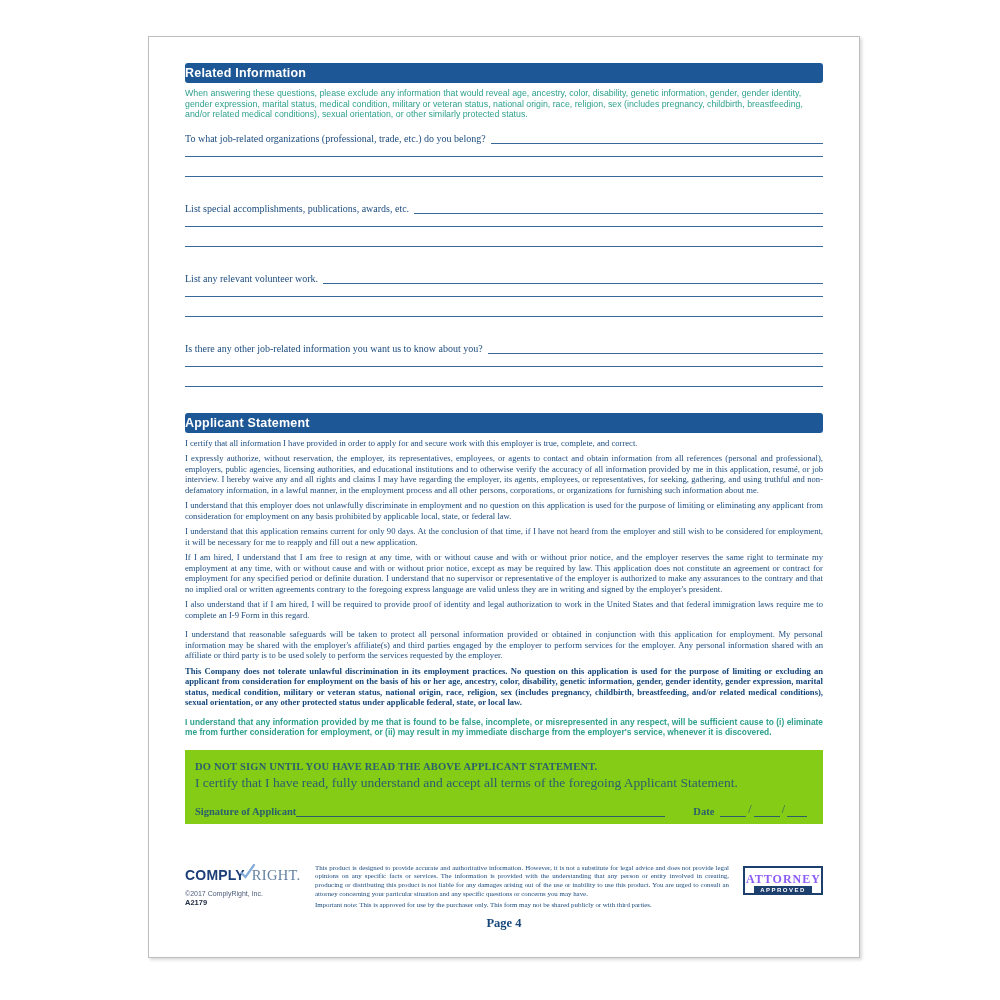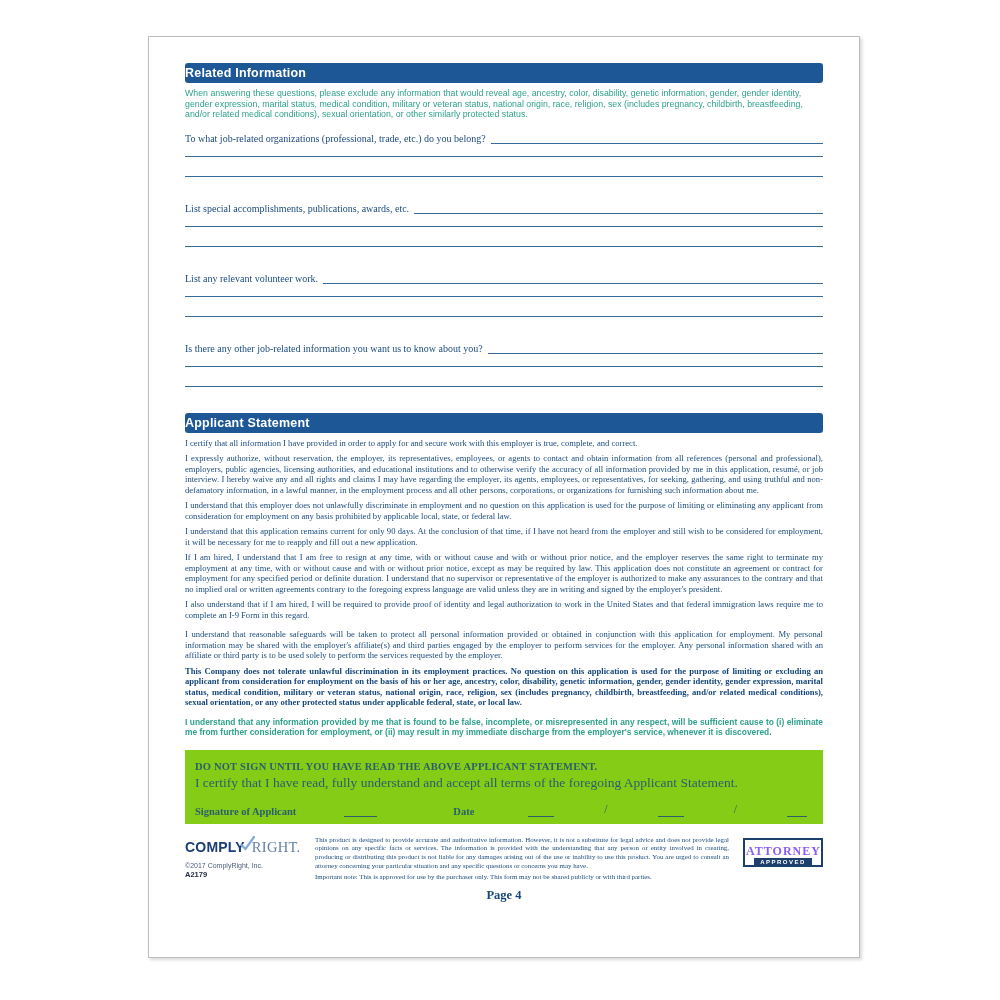--- a/index.html
+++ b/index.html
@@ -89,29 +89,28 @@
     color: #2b5f6c;
   }
   .sig-row {
     margin-top: 11px;
     display: flex;
     align-items: flex-end;
     font-family: "Liberation Serif", serif;
     font-weight: bold;
     font-size: 10.5px;
     color: #2b5f6c;
-    gap: 48px;
   }
   .sig-line { flex: 1; border-bottom: 1px solid #2b5f6c; height: 12px; }
   .date-label { margin-left: 28px; padding-right: 6px; }
   .date-seg { width: 26px; border-bottom: 1px solid #2b5f6c; height: 12px; }
   .date-seg.short { width: 20px; }
   .date-slash { padding: 0 2px; font-weight: normal; font-size: 12px; }
   .footer {
-    margin-top: 12px;
+    margin-top: 40px;
     display: flex;
     align-items: flex-start;
   }
   .footer-left { width: 118px; flex-shrink: 0; }
   .logo { position: relative; white-space: nowrap; }
   .logo-comply {
     font-weight: bold;
     font-size: 14px;
     color: #1c3e78;
     letter-spacing: 0.2px;

